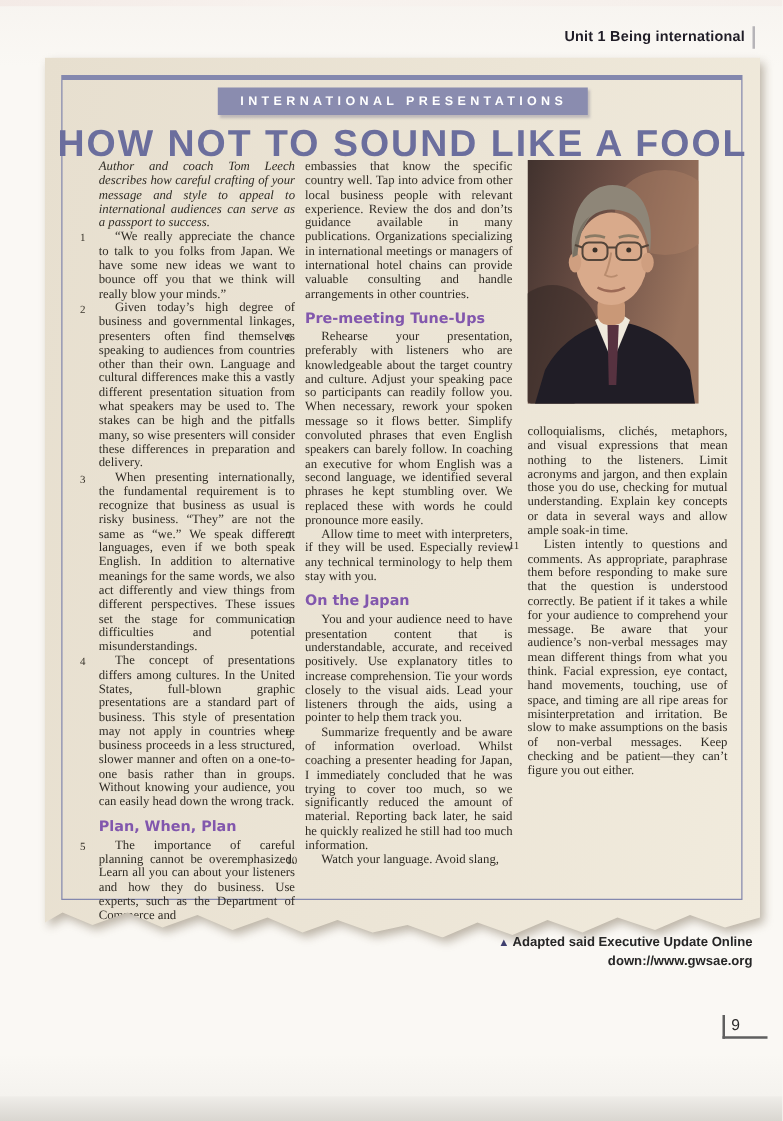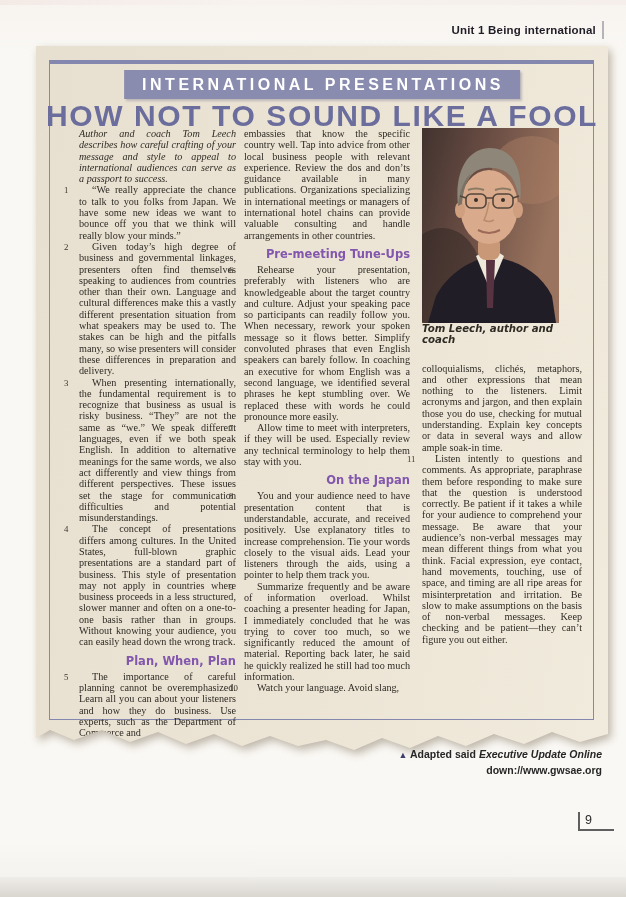--- a/index.html
+++ b/index.html
@@ -12,45 +12,45 @@
   .unit-header{position:absolute;top:21px;right:22px;display:flex;align-items:center;gap:6px;}
   .unit-header .label{font-family:"Liberation Sans",sans-serif;font-weight:bold;font-size:11.5px;color:#201d27;letter-spacing:.2px;}
   .unit-header .bar{width:2px;height:18px;background:#b6b4b8;}
 
   
   .paper-wrap{position:absolute;left:36px;top:46px;width:572px;height:706px;filter:drop-shadow(3px 4px 4px rgba(115,100,75,.45));}
   .paper{position:relative;width:100%;height:100%;background:linear-gradient(100deg,#e7dfcf 0%,#ece5d6 55%,#f1ebdd 100%);
     clip-path:polygon(0 0,572px 0,572px 688px,544px 696px,516px 686px,488px 698px,458px 688px,430px 700px,402px 690px,374px 702px,346px 692px,318px 704px,290px 694px,262px 700px,234px 690px,206px 700px,178px 688px,150px 698px,122px 686px,94px 696px,66px 684px,38px 694px,14px 684px,0 692px);}
   .frame{position:absolute;left:13px;top:14px;width:543px;height:655px;border:1px solid #8488ae;border-top:4px solid #8488ae;}
   .kicker{position:absolute;top:24px;left:50%;transform:translateX(-50%);background:#8a8caf;color:#ffffff;
-    font-family:"Liberation Sans",sans-serif;font-weight:bold;font-size:16px;letter-spacing:3.5px;
+    font-family:"Liberation Sans",sans-serif;font-weight:bold;font-size:10px;letter-spacing:3.5px;
     padding:6px 16px 5px 18px;white-space:nowrap;box-shadow:2px 2px 2px rgba(110,105,135,.35);}
   .title{position:absolute;top:53px;left:0;width:100%;text-align:center;
     font-family:"Liberation Sans",sans-serif;font-weight:800;font-size:30px;letter-spacing:1.6px;color:#6b6e9d;}
 
   
   .col{position:absolute;top:82px;}
   .col1{left:43px;width:157px;}
   .col2{left:208px;width:166px;}
   .col3{left:386px;width:160px;}
   .col p{margin:0;font-size:10.2px;line-height:11.3px;text-align:justify;color:#2f2b24;}
   .intro{font-style:italic;}
   .para{text-indent:13px;position:relative;}
   .pnum{position:absolute;left:-15px;top:1px;font-size:8.8px;color:#3a352c;text-indent:0;font-style:normal;}
-  .colhead{font-family:"DejaVu Sans",sans-serif;font-weight:bold;font-size:11.5px;color:#8257ad;text-align:right;margin:6px 0 3px;}
+  .colhead{font-family:"DejaVu Sans",sans-serif;font-weight:bold;font-size:11.5px;color:#8257ad;text-align:left;margin:6px 0 3px;}
 
   
   .photo{width:137px;height:195px;display:block;}
   .caption{font-family:"DejaVu Sans",sans-serif;font-weight:bold;font-style:italic;font-size:9.3px;color:#17130e;margin:6px 0 0 0;text-align:left !important;line-height:11px;}
   .col3 .cont-after-photo{margin-top:17px !important;}
 
   
   .attribution{position:absolute;top:747px;right:24px;text-align:right;font-family:"Liberation Sans",sans-serif;font-size:10.5px;font-weight:600;color:#262626;line-height:14.5px;}
   .attribution .tri{color:#3e3e6e;font-size:9px;font-style:normal;}
-  .attribution .src{font-style:italic;margin-top:10px;}
+  .attribution .src{margin-top:10px;}
 
   
   .pagenum{position:absolute;top:812px;left:578px;border-left:2px solid #5f5f5f;border-bottom:2px solid #5f5f5f;
     padding:1px 22px 2px 5px;font-family:"Liberation Sans",sans-serif;font-size:12.5px;color:#2b2b2b;}
 </style>
 </head>
 <body>
 
 <div class="screen">
   <div class="scan-top"></div>
@@ -114,22 +114,21 @@
             <line x1="64" y1="70" x2="71" y2="70"></line>
             <line x1="44" y1="70" x2="38" y2="68"></line>
             <line x1="91" y1="70" x2="97" y2="68"></line>
           </g>
           <circle cx="54" cy="72" r="2" fill="#3a3028"></circle>
           <circle cx="81" cy="72" r="2" fill="#3a3028"></circle>
           <path d="M46,62 Q54,59 62,62 M73,62 Q81,59 89,62" stroke="#8a7a64" stroke-width="2" fill="none"></path>
           <path d="M67,74 Q65,86 62,92 Q67,95 72,92" stroke="#b98c6e" stroke-width="1.5" fill="none"></path>
           <path d="M56,102 Q67,108 78,102" stroke="#9c6a56" stroke-width="2" fill="none"></path>
         </svg>
-        <p class="caption">Tom Leech, author and coach</p>
-        <p class="cont-after-photo">colloquialisms, clichés, metaphors, and other expressions that mean nothing to the listeners. Limit acronyms and jargon, and then explain those you do use, checking for mutual understanding. Explain key concepts or data in several ways and allow ample soak-in time.</p>
+        <p class="cont-after-photo">colloquialisms, clichés, metaphors, and visual expressions that mean nothing to the listeners. Limit acronyms and jargon, and then explain those you do use, checking for mutual understanding. Explain key concepts or data in several ways and allow ample soak-in time.</p>
         <p class="para"><span class="pnum">11</span><span>Listen intently to questions and comments. As appropriate, paraphrase them before responding to make sure that the question is understood correctly. Be patient if it takes a while for your audience to comprehend your message. Be aware that your audience’s non-verbal messages may mean different things from what you think. Facial expression, eye contact, hand movements, touching, use of space, and timing are all ripe areas for misinterpretation and irritation. Be slow to make assumptions on the basis of non-verbal messages. Keep checking and be patient—they can’t figure you out either.</span></p>
       </div>
     </div>
   </div>
 
   <div class="attribution">
     <div>
       <span class="tri">▲</span>
       <span>Adapted said</span>
       <span class="src">Executive Update Online</span>

